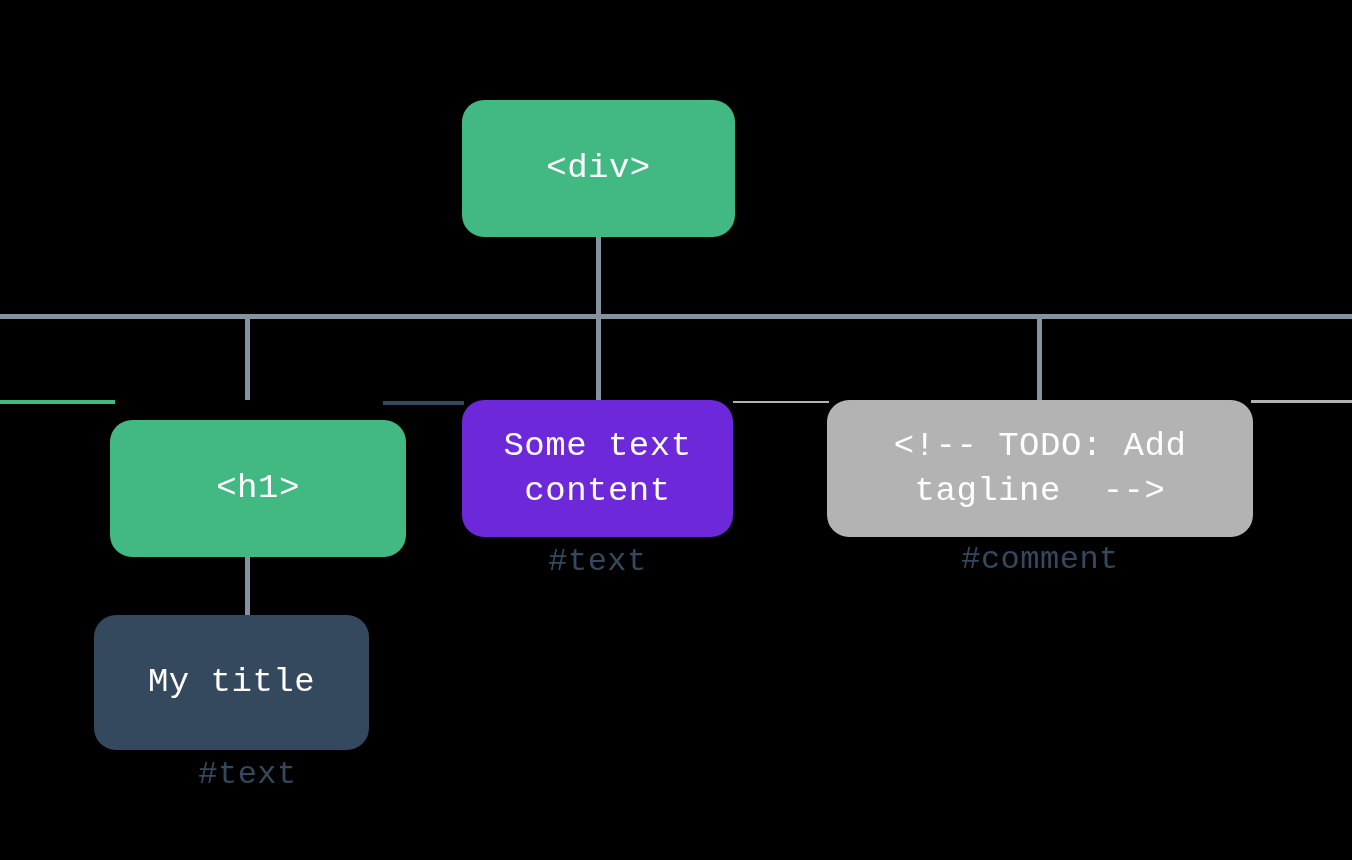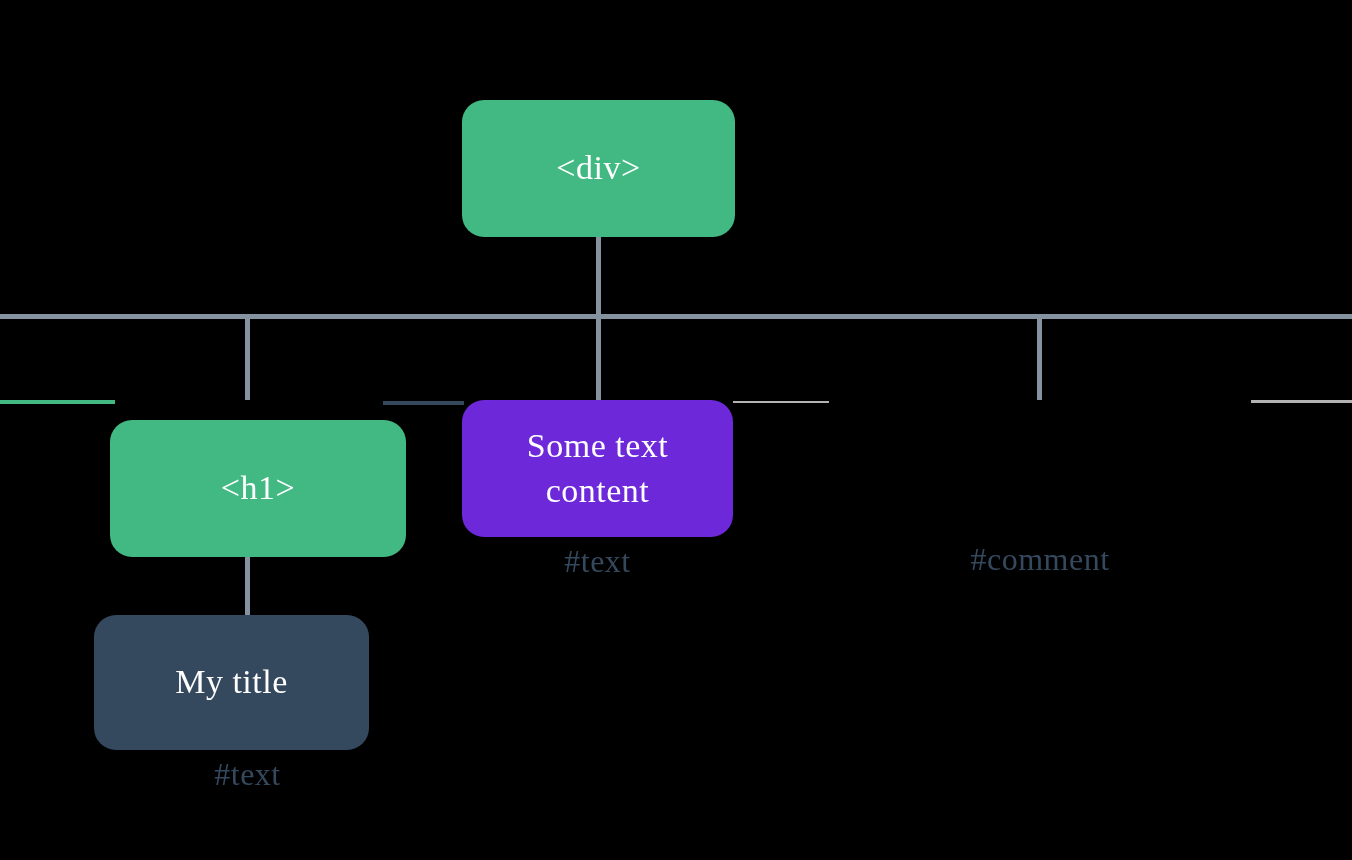--- a/index.html
+++ b/index.html
@@ -5,21 +5,21 @@
   html, body {
     margin: 0;
     padding: 0;
     background: #000;
   }
   .canvas {
     position: relative;
     width: 1352px;
     height: 860px;
     overflow: hidden;
-    font-family: Liberation Serif, serif;
+    font-family: Liberation Mono, monospace;
   }
   
   .line {
     position: absolute;
   }
   .v-root      { left: 596px;  top: 237px; width: 5px;    height: 78px; }
   .trunk-h     { left: 0;      top: 314px; width: 1352px; height: 5px;  }
   .stub-h1     { left: 245px;  top: 319px; width: 5px;    height: 81px; }
   .stub-text   { left: 596px;  top: 319px; width: 5px;    height: 81px; }
   .stub-comment{ left: 1037px; top: 319px; width: 5px;    height: 81px; }
@@ -84,20 +84,24 @@
 
   <div class="node node-h1" style="background: rgb(66, 184, 131); color: rgb(255, 255, 255);">
     <span>&lt;h1&gt;</span>
   </div>
 
   <div class="node node-text" style="background: #6d28d9; color: rgb(255, 255, 255);">
     <span>Some text</span>
     <span>content</span>
   </div>
 
+  <div class="node node-comment" style="background: rgb(179, 179, 179); color: rgb(255, 255, 255);">
+    <span>&lt;!-- TODO: Add</span>
+    <span>tagline  --&gt;</span>
+  </div>
 
   <div class="node node-title" style="background: rgb(53, 73, 94); color: rgb(255, 255, 255);">
     <span>My title</span>
   </div>
 
   <div class="annotation anno-text-mid" style="color: rgb(53, 73, 94);">#text</div>
   <div class="annotation anno-comment" style="color: rgb(53, 73, 94);">#comment</div>
   <div class="annotation anno-text-title" style="color: rgb(53, 73, 94);">#text</div>
 
 </div>

